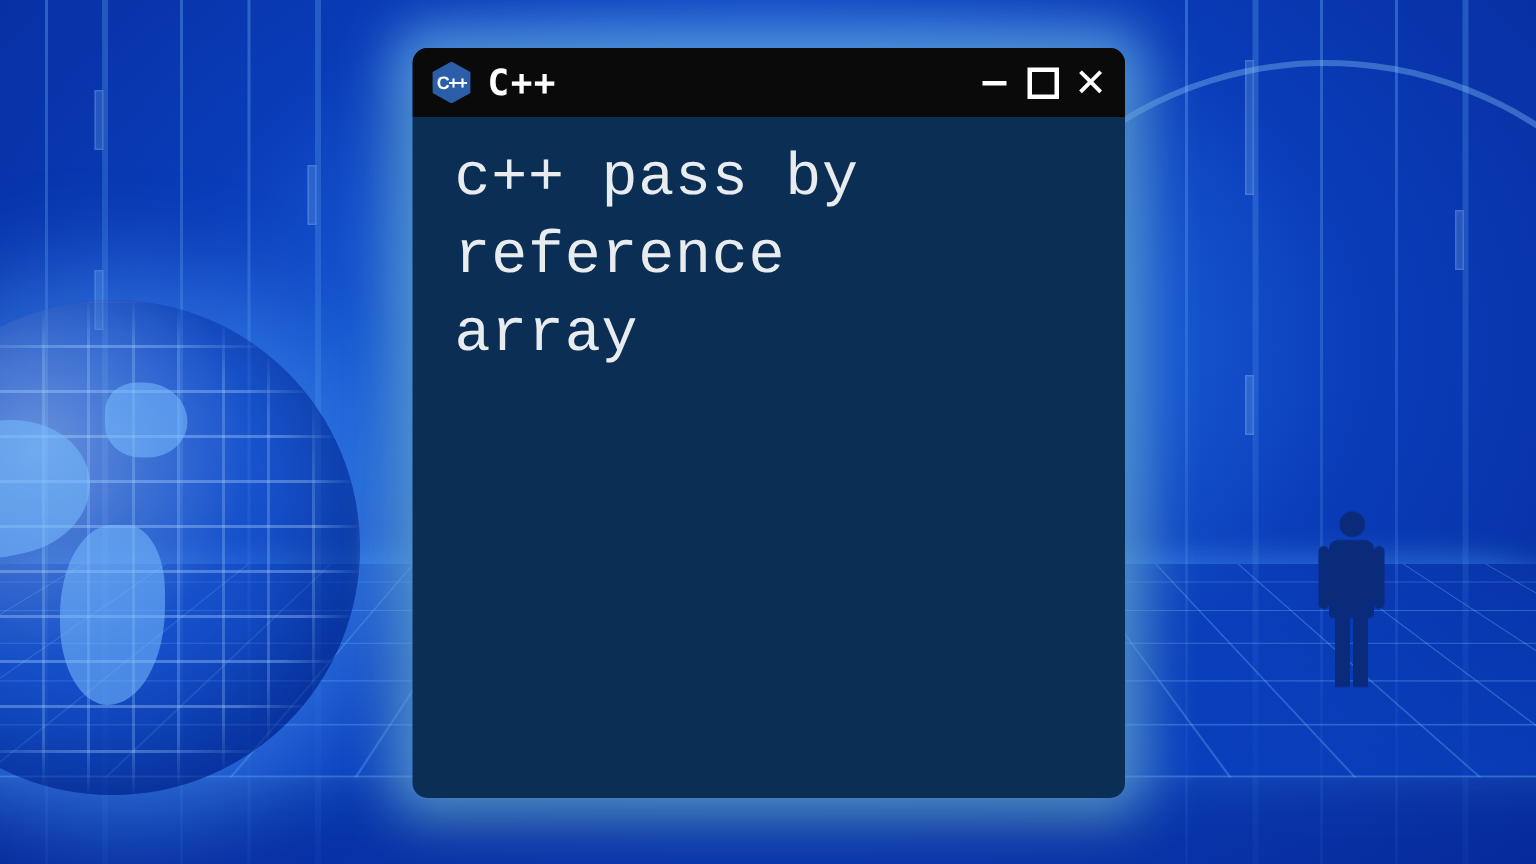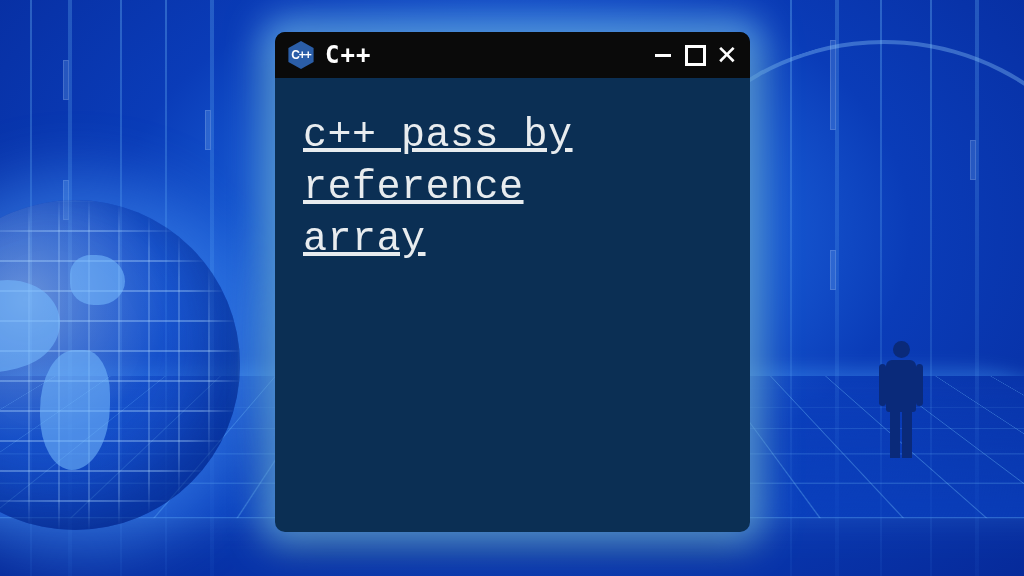--- a/index.html
+++ b/index.html
@@ -167,26 +167,25 @@
       display: flex; gap: 10px; align-items: center;
       color: #fff; font: 400 24px/1 sans-serif;
     }
     .ctl { width: 22px; height: 22px; display:flex; align-items:center; justify-content:center; cursor: default; }
     .ctl.min::before { content:""; display:block; width:16px; height:3px; background:#fff; }
     .ctl.max::before { content:""; display:block; width:15px; height:15px; border:3px solid #fff; }
     .ctl.close { font-size: 26px; font-weight: 300; }
 
     .content {
       flex: 1;
-      padding: 32px 28px;
+      padding: 16px 28px;
       color: #e8ecef;
       font: 400 40px/1.3 "Courier New", monospace;
       white-space: pre-line;
       letter-spacing: 0.5px;
-      text-decoration: underline;
     }
   </style>
 </head>
 <body>
 
 <div class="bg-streams">
   <div class="stream" style="left:30px"></div>
   <div class="stream thick" style="left:68px"></div>
   <div class="stream" style="left:120px"></div>
   <div class="stream" style="left:165px"></div>

